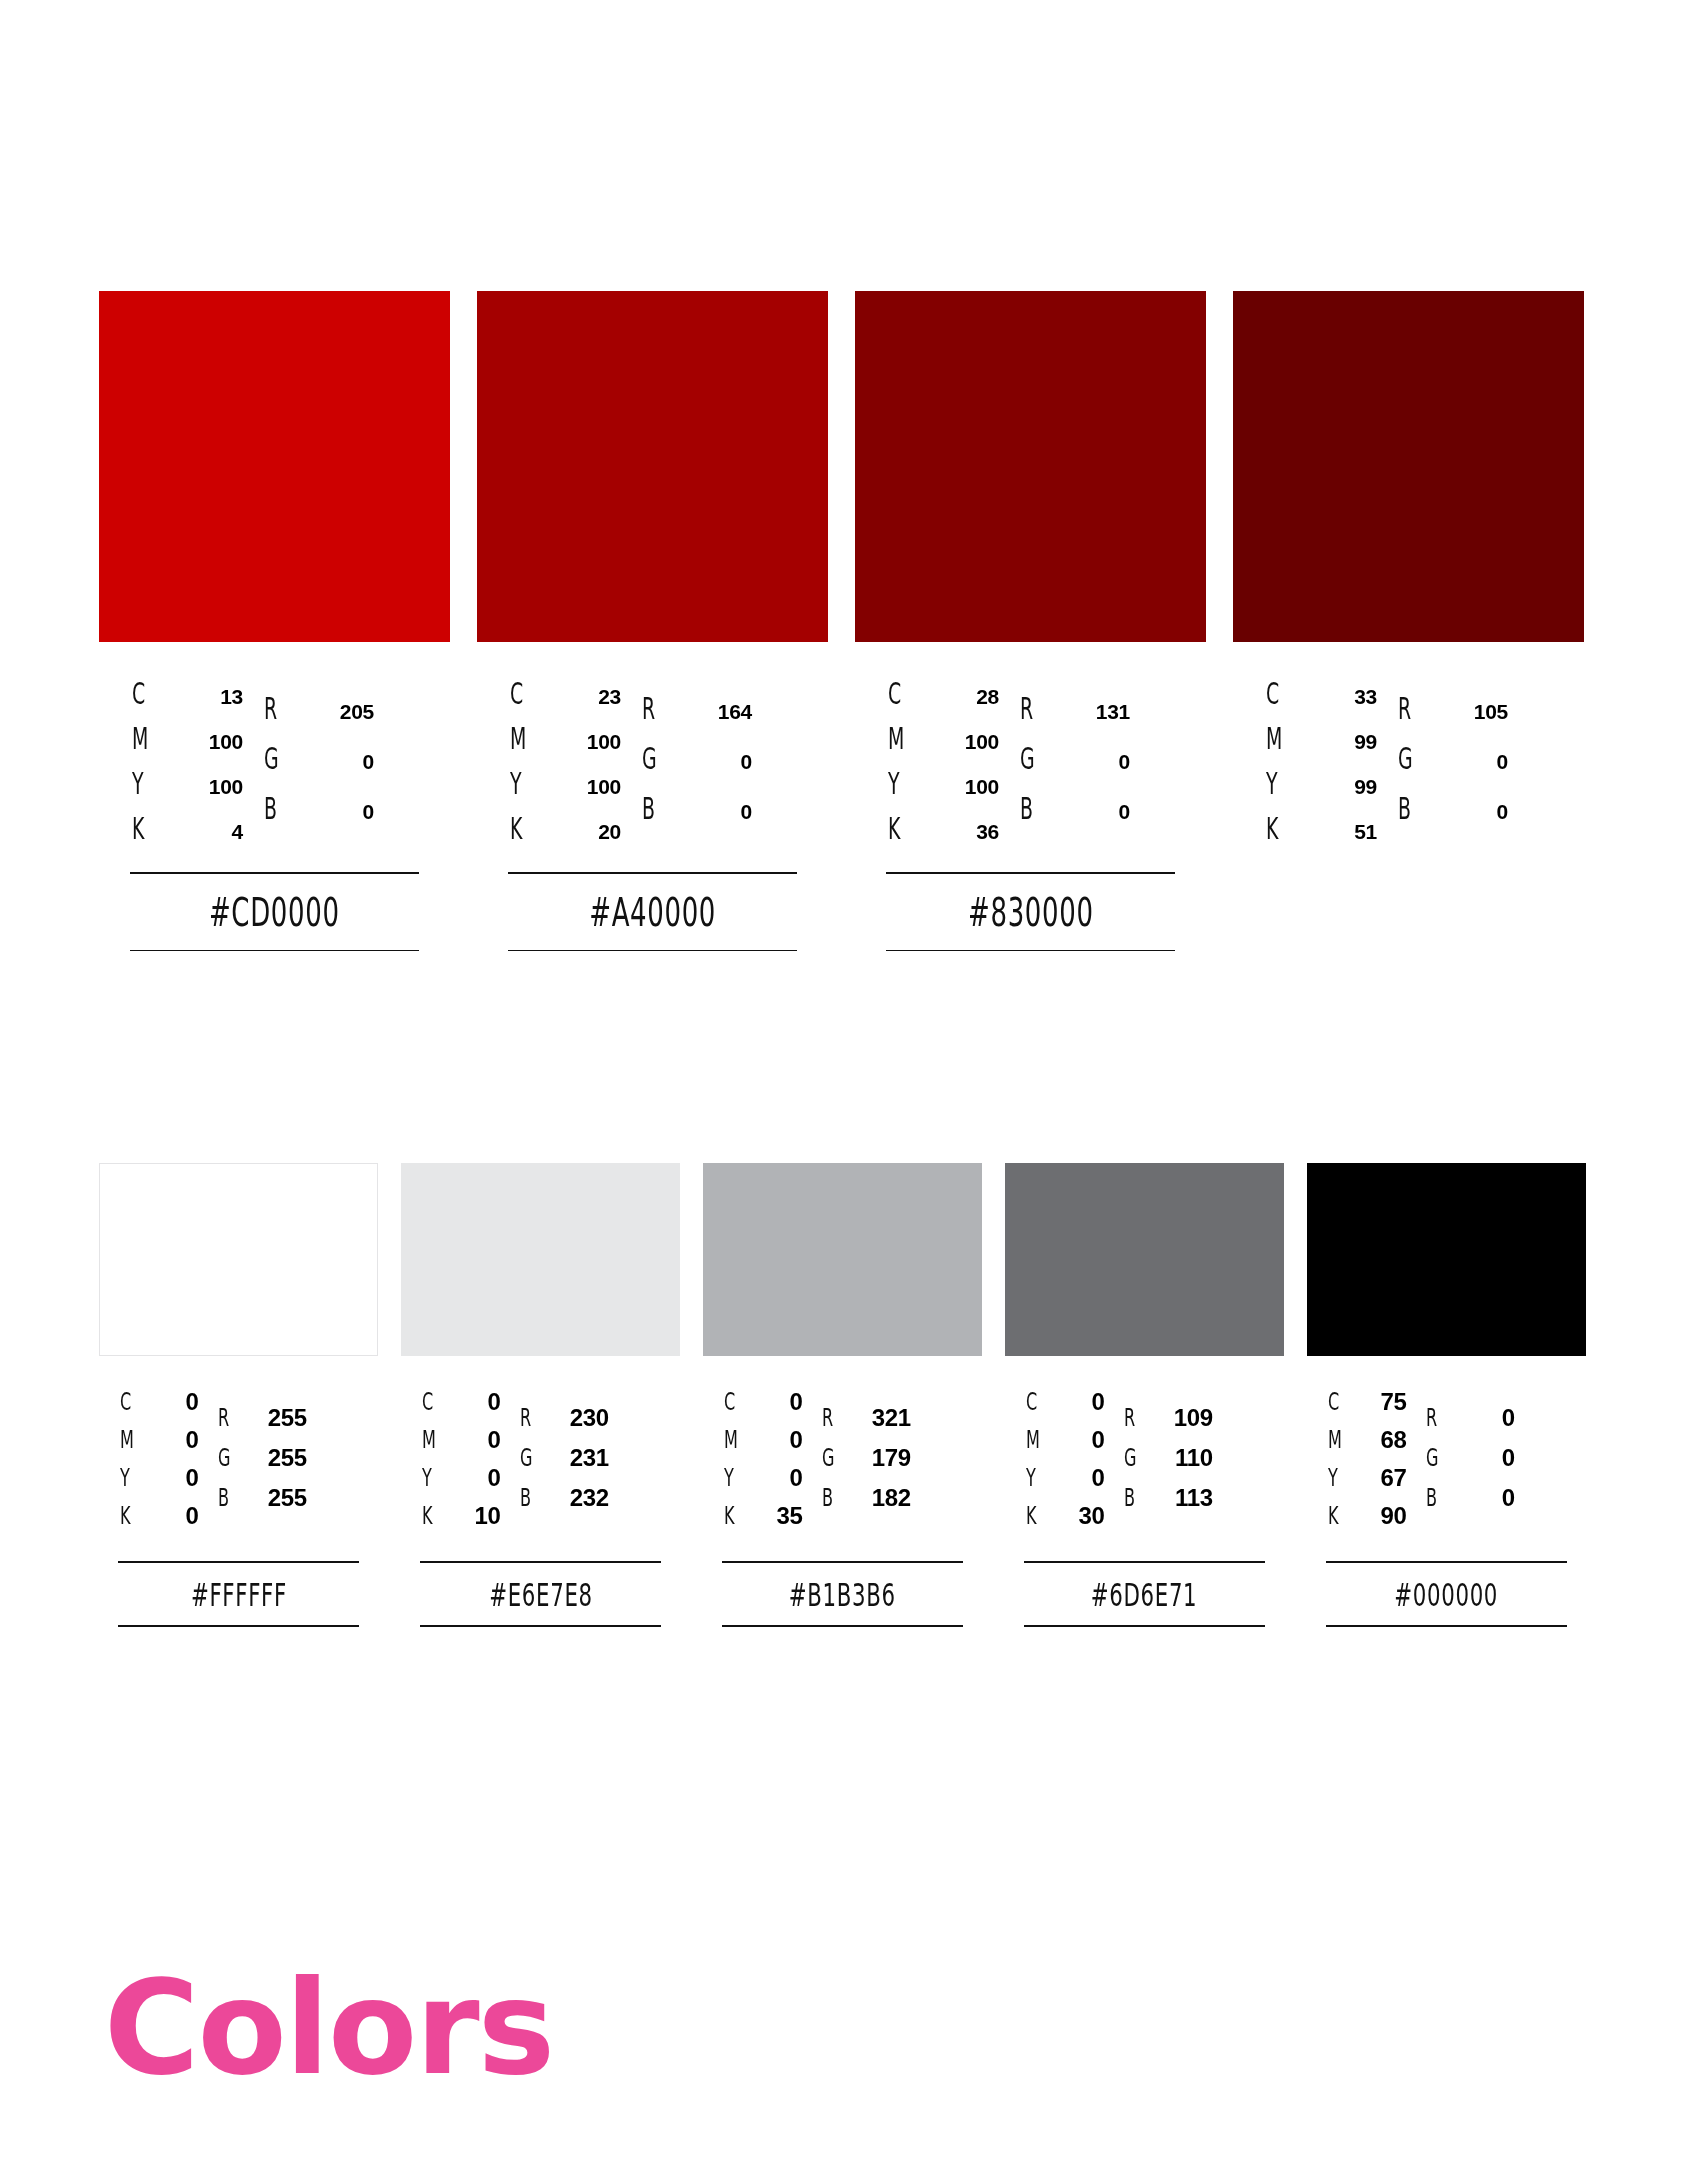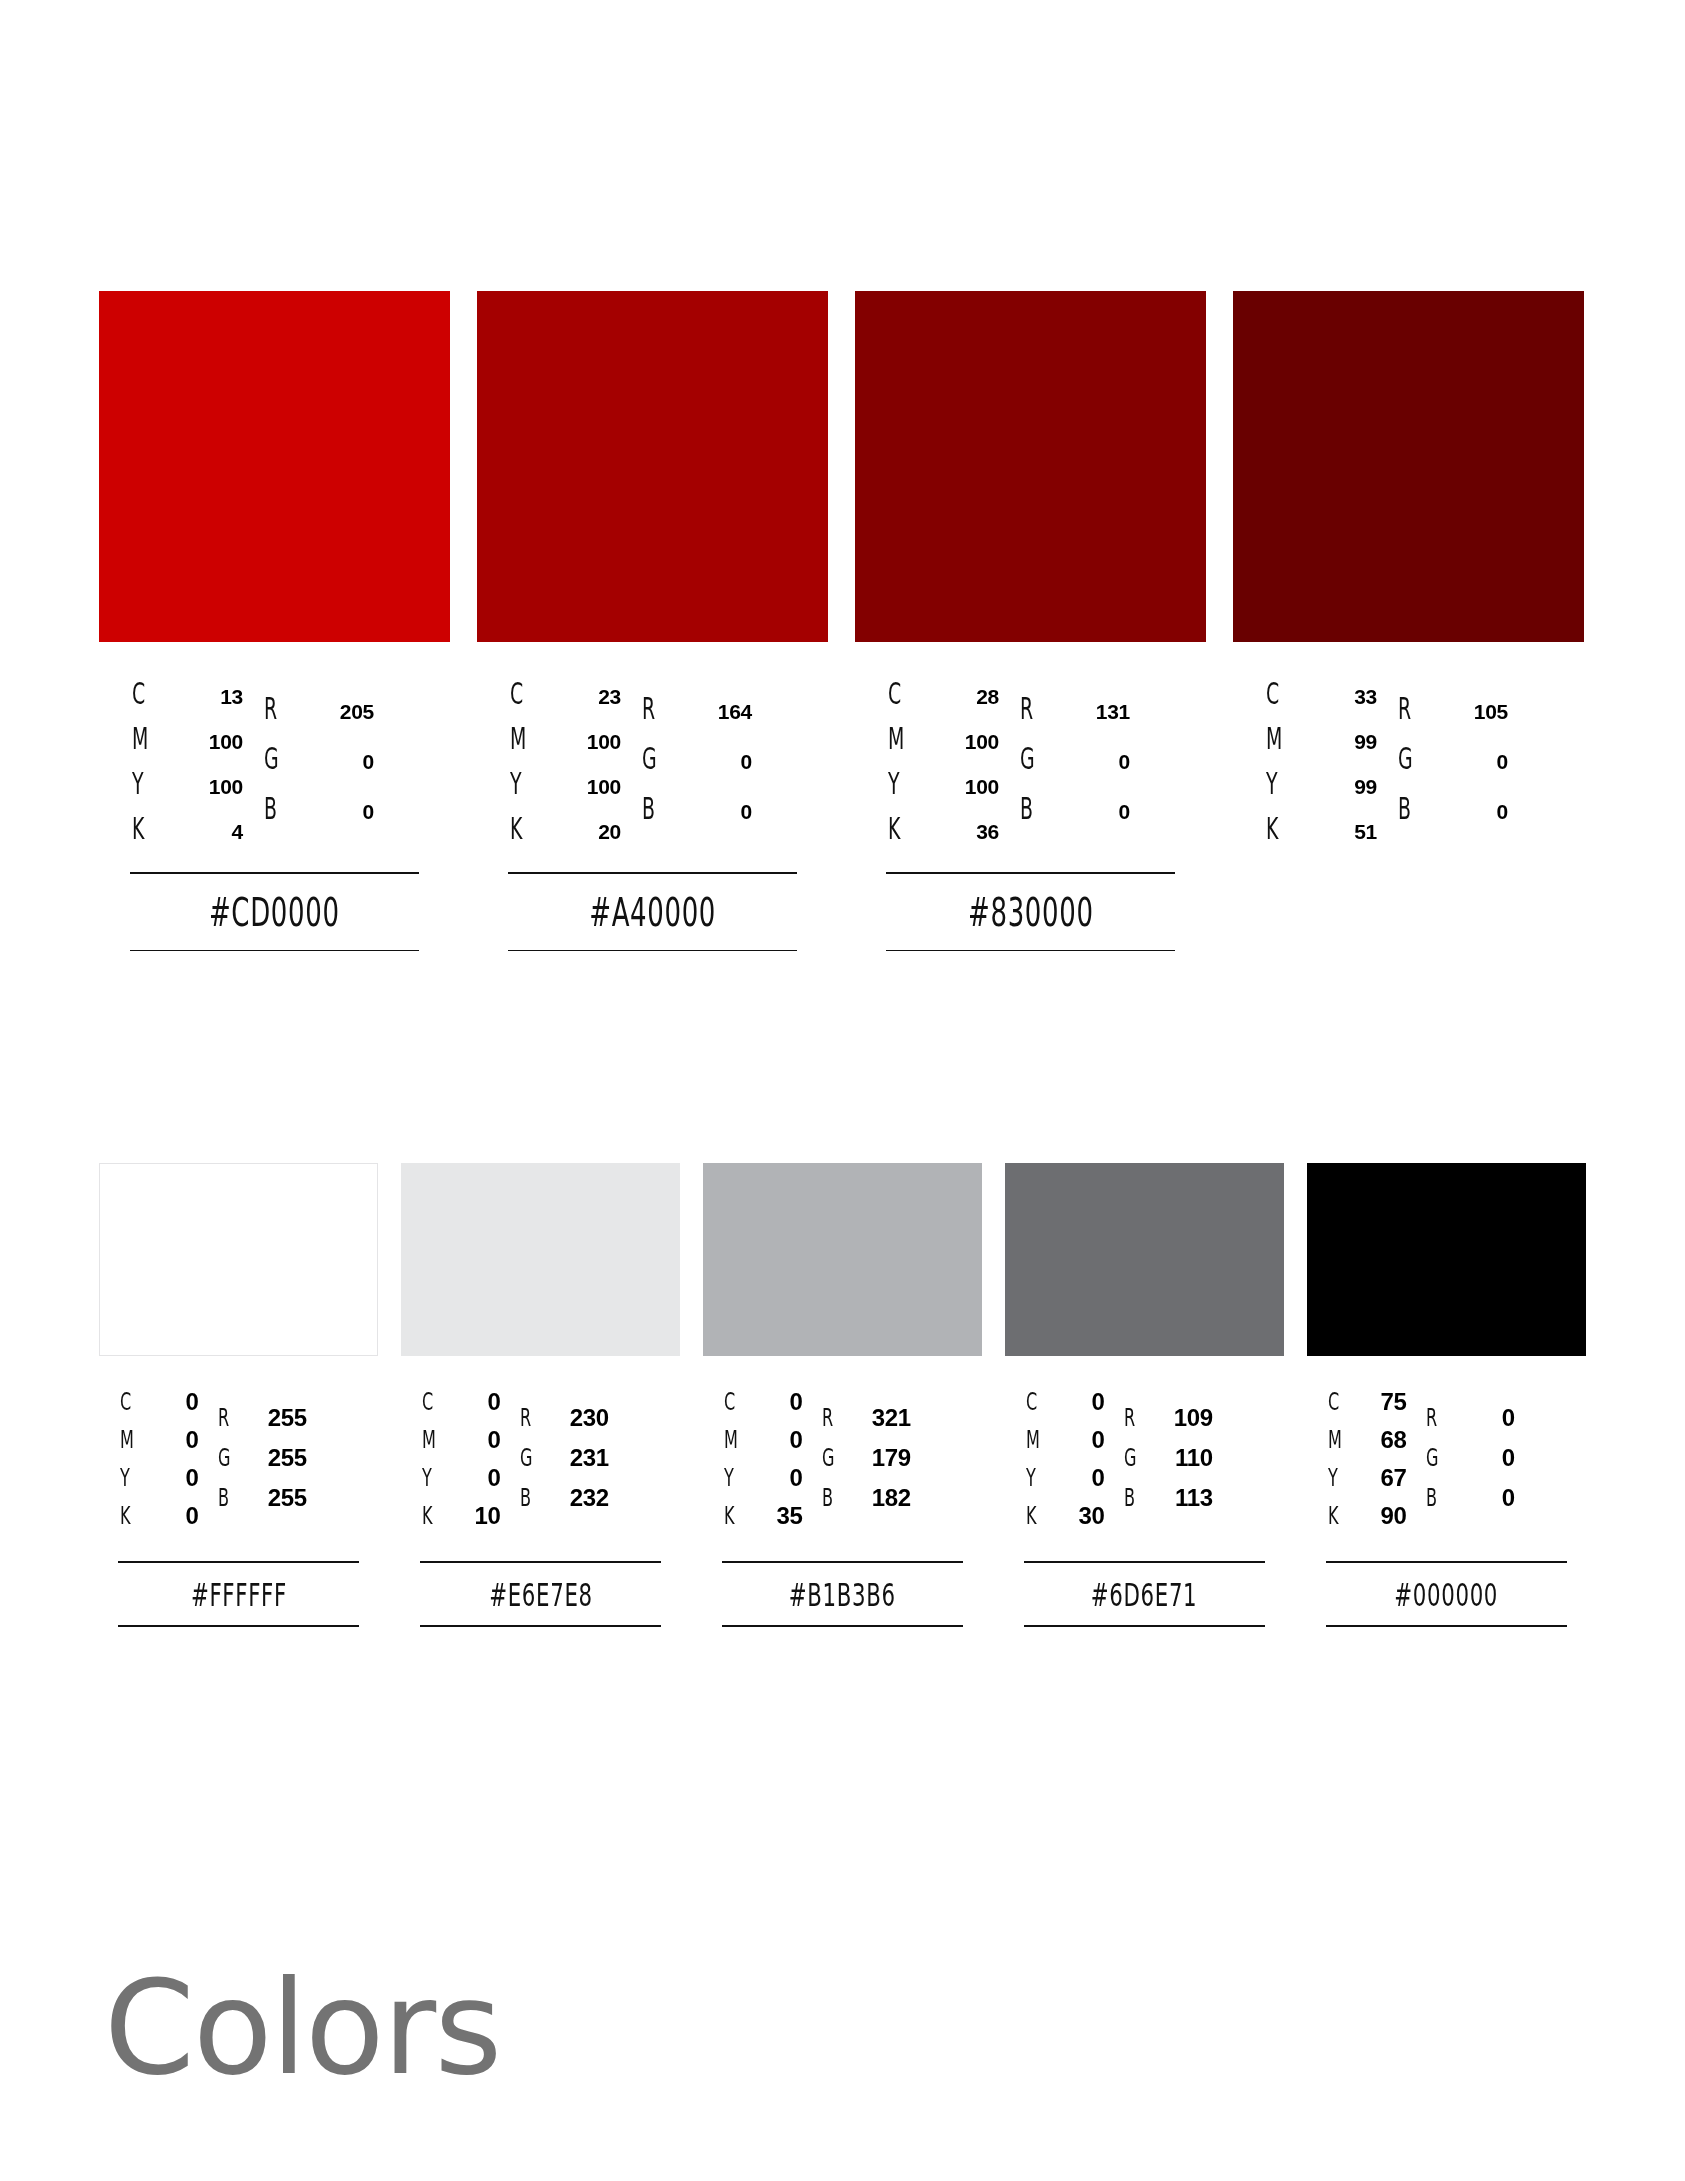--- a/index.html
+++ b/index.html
@@ -155,25 +155,25 @@
     transform: scaleX(0.74);
     transform-origin: center center;
   }
 
   
   #page-title {
     position: absolute;
     left: 104px;
     top: 1963px;
     font-family: "DejaVu Sans", "Liberation Sans", sans-serif;
-    font-weight: 400;
+    font-weight: 700;
     font-size: 130px;
     line-height: 1;
     letter-spacing: -1.8px;
-    color: #737373;
+    color: #ec4899;
     white-space: nowrap;
     text-align: right;
   }
 </style>
 </head>
 <body>
 
 <div class="page">
 
   <div class="row" id="row-primary">

